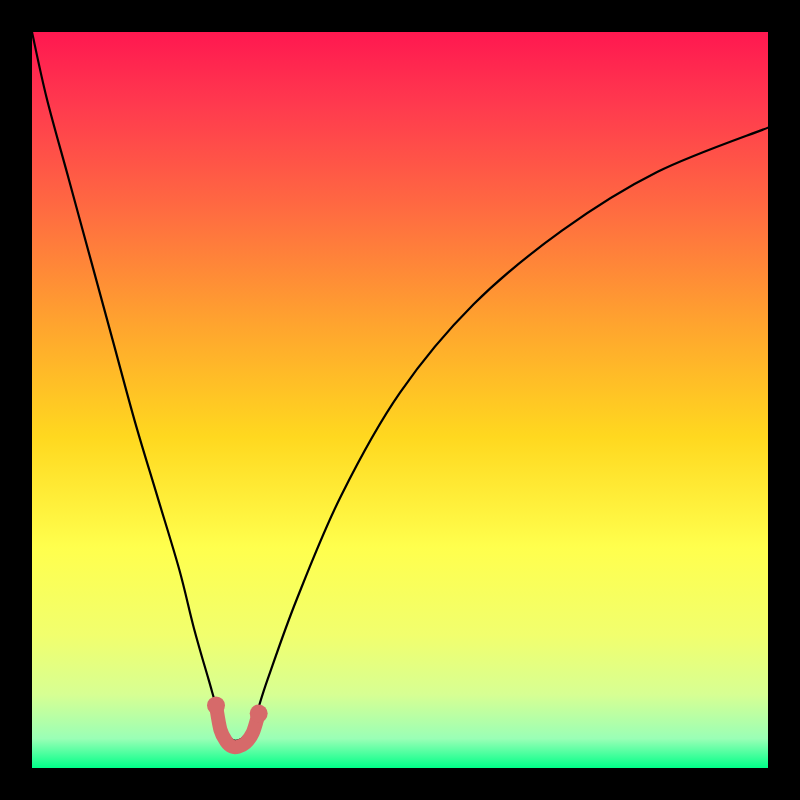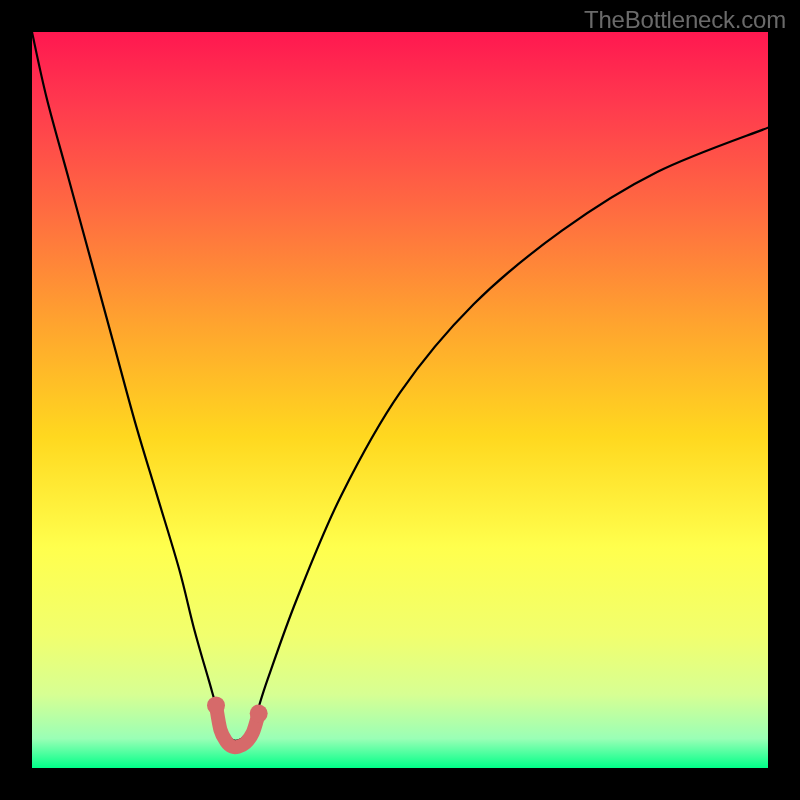--- a/index.html
+++ b/index.html
@@ -50,21 +50,20 @@
     position: absolute;
     inset: 0;
     width: 100%;
     height: 100%;
   }
 </style>
 </head>
 <body>
 
 <div class="frame">
-  <div class="watermark">TheBottleneck.com</div>
   <div class="plot-area">
     <svg class="curves" viewBox="0 0 736 736" preserveAspectRatio="none">
       <g>
         <path id="curve-path" fill="none" stroke="#000" stroke-width="2.2" stroke-linecap="round" d="M 0,0 C 2.4533333333333336,11.040000000000001 8.586666666666666,41.70666666666669 14.72,66.24000000000001 C 20.853333333333335,90.77333333333333 29.440000000000005,120.21333333333327 36.800000000000004,147.19999999999993 C 44.160000000000004,174.1866666666666 51.52,201.17333333333335 58.88,228.16000000000003 C 66.24,255.1466666666667 73.6,282.1333333333333 80.96,309.12 C 88.32,336.1066666666667 95.68,364.32000000000005 103.04,390.08000000000004 C 110.4,415.84000000000003 117.76,439.1466666666667 125.12,463.68 C 132.48000000000002,488.2133333333333 141.0666666666667,515.1999999999999 147.20000000000002,537.28 C 153.33333333333334,559.36 157.01333333333332,577.76 161.92,596.16 C 166.82666666666665,614.56 172.34666666666664,632.96 176.64,647.6800000000001 C 180.93333333333334,662.4000000000001 184,674.6666666666667 187.68,684.48 C 191.36,694.2933333333333 195.04000000000002,702.88 198.72000000000003,706.56 C 202.40000000000003,710.2399999999999 206.07999999999998,709.0133333333333 209.76,706.56 C 213.44,704.1066666666666 216.50666666666666,701.6533333333333 220.79999999999998,691.84 C 225.0933333333333,682.0266666666668 228.16000000000003,668.5333333333334 235.52,647.6800000000001 C 242.88,626.8266666666667 252.69333333333333,597.3866666666667 264.96,566.72 C 277.22666666666663,536.0533333333334 291.94666666666666,498.0266666666667 309.12,463.68 C 326.29333333333335,429.3333333333333 345.92,392.5333333333333 368,360.64 C 390.08,328.74666666666667 414.6133333333333,299.3066666666667 441.59999999999997,272.32 C 468.58666666666664,245.33333333333334 499.2533333333333,220.80000000000004 529.92,198.72000000000003 C 560.5866666666666,176.64000000000001 591.2533333333333,157.01333333333326 625.6,139.83999999999992 C 659.9466666666667,122.66666666666657 717.6,103.03999999999995 736,95.67999999999995"></path>
       </g>
       <g id="marker-group">
           <path d="M 184,673.44 C 184.736,677.488 186.69866666666667,691.7173333333333 188.416,697.728 C 190.13333333333333,703.7386666666666 192.34133333333332,706.6826666666667 194.304,709.504 C 196.26666666666668,712.3253333333333 198.22933333333333,713.7973333333333 200.192,714.656 C 202.15466666666669,715.5146666666666 203.872,715.2693333333333 206.08,714.656 C 208.288,714.0426666666666 210.98666666666668,713.3066666666666 213.44,710.976 C 215.89333333333332,708.6453333333334 218.59199999999998,705.5786666666667 220.79999999999998,700.672 C 223.00799999999998,695.7653333333334 225.70666666666665,684.7253333333333 226.688,681.536" fill="none" stroke="#d66a6a" stroke-width="14" stroke-linecap="round" stroke-linejoin="round"></path>
           <circle cx="184" cy="673.44" r="9" fill="#d66a6a"></circle>
           <circle cx="226.688" cy="681.536" r="9" fill="#d66a6a"></circle>
         </g>

